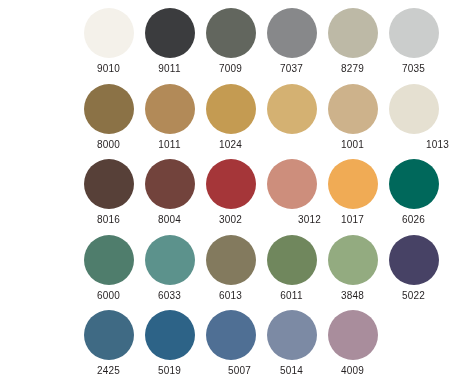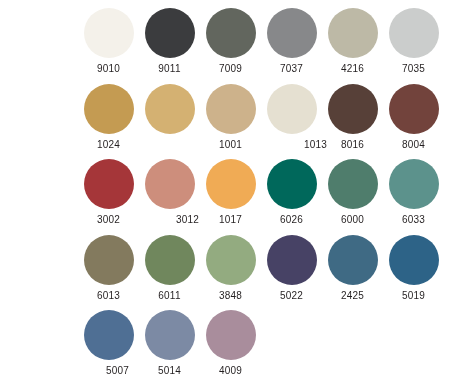--- a/index.html
+++ b/index.html
@@ -81,25 +81,33 @@
       <div class="swatch-cell">
         <span class="swatch-dot" style="background: rgb(98, 102, 94);"></span>
         <span class="swatch-label" style="color: rgb(35, 31, 32);">7009</span>
       </div>
       <div class="swatch-cell">
         <span class="swatch-dot" style="background: rgb(135, 136, 138);"></span>
         <span class="swatch-label" style="color: rgb(35, 31, 32); margin-top: 6px;">7037</span>
       </div>
       <div class="swatch-cell">
         <span class="swatch-dot" style="background: rgb(189, 185, 166);"></span>
-        <span class="swatch-label" style="color: rgb(35, 31, 32);">4216</span>
+        <span class="swatch-label" style="color: rgb(35, 31, 32);">8279</span>
       </div>
       <div class="swatch-cell">
         <span class="swatch-dot" style="background: rgb(203, 205, 204);"></span>
         <span class="swatch-label" style="color: rgb(35, 31, 32);">7035</span>
+      </div>
+      <div class="swatch-cell">
+        <span class="swatch-dot" style="background: rgb(139, 114, 70);"></span>
+        <span class="swatch-label" style="color: rgb(35, 31, 32);">8000</span>
+      </div>
+      <div class="swatch-cell">
+        <span class="swatch-dot" style="background: rgb(178, 138, 88);"></span>
+        <span class="swatch-label" style="color: rgb(35, 31, 32);">1011</span>
       </div>
       <div class="swatch-cell">
         <span class="swatch-dot" style="background: rgb(196, 155, 82);"></span>
         <span class="swatch-label" style="color: rgb(35, 31, 32);">1024</span>
       </div>
       <div class="swatch-cell">
         <span class="swatch-dot" style="background: rgb(212, 177, 114);"></span>
         <span class="swatch-label" style="color: rgb(35, 31, 32); margin-top: 44px;">1002</span>
       </div>
       <div class="swatch-cell">

